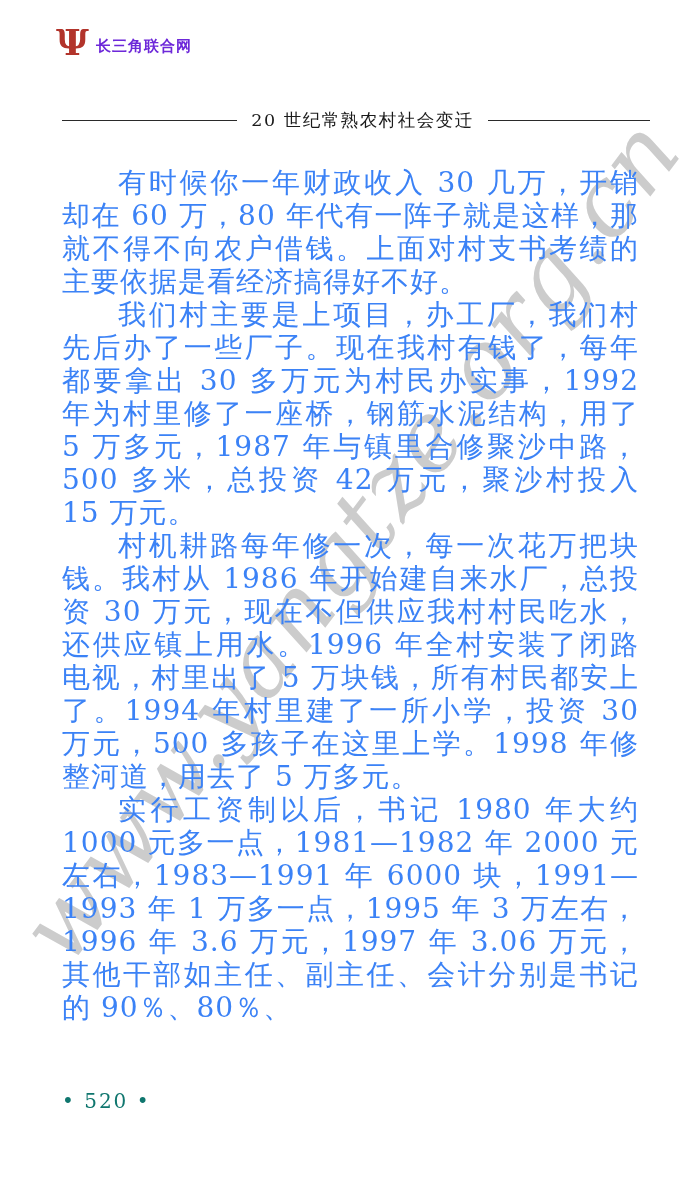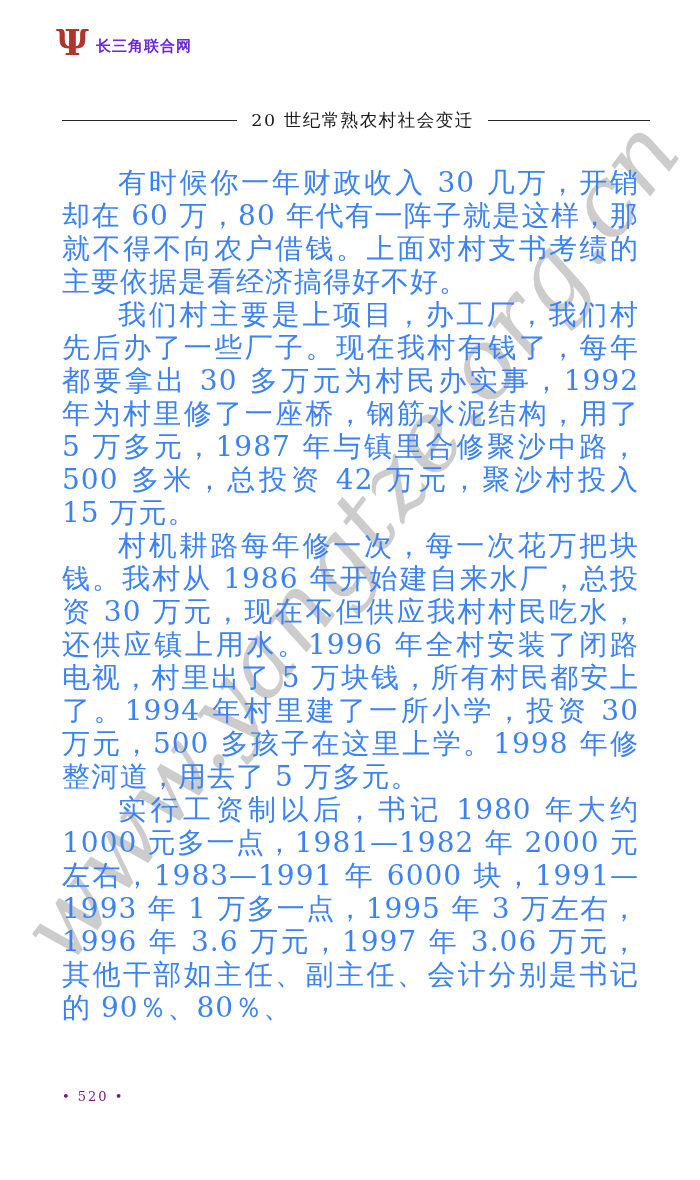--- a/index.html
+++ b/index.html
@@ -72,22 +72,22 @@
     color:#3b82f6;
   }
   .body-text p{margin:0;text-indent:2em;}
   .body-text p.sp{}
   .attribution{
     font-style:italic;
   }
   
   .page-number{
     position:absolute;left:62px;top:1089px;
-    font-size:13px;letter-spacing:2px;
-    color:#701a75;
+    font-size:20px;letter-spacing:2px;
+    color:#0f766e;
     z-index:2;
   }
 </style>
 </head>
 <body>
 
 <div class="page">
 
   <div class="watermark">www.yangtze.org.cn</div>
 

